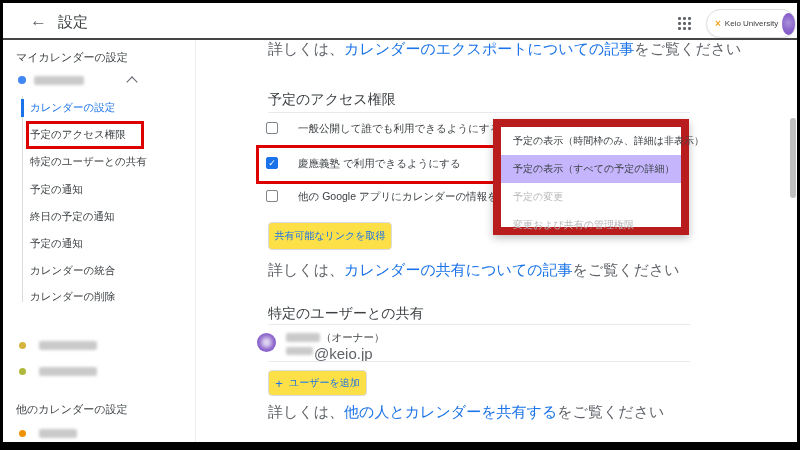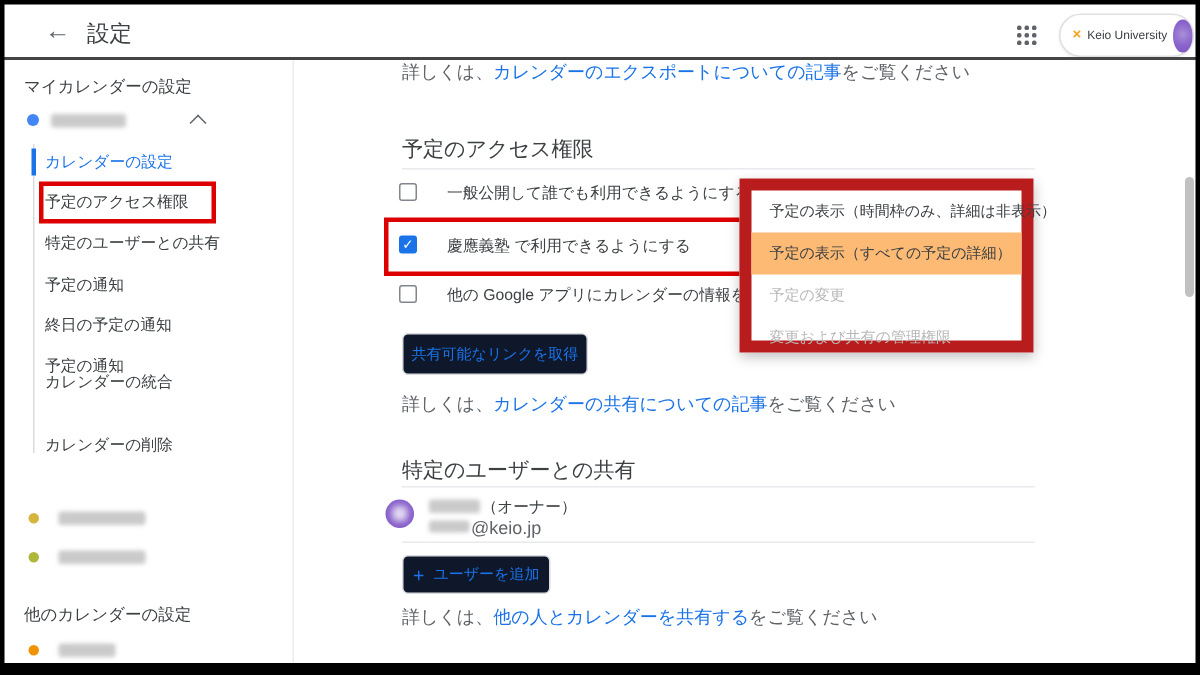--- a/index.html
+++ b/index.html
@@ -11,29 +11,29 @@
   .back{font-size:17px;color:#5f6368;}
   .side-head{font-size:11px;color:#3c4043;}
   .side-item{font-size:10.5px;color:#3c4043;white-space:nowrap;cursor:pointer;}
   .side-item.active{color:#1a73e8;}
   .blob{background:#bdbdbd;border-radius:2px;filter:blur(1.5px);opacity:.8;}
   .dot{border-radius:50%;}
   .vline{background:#dadce0;width:1px;}
   .redbox{border:3px solid #dd0000;z-index:4;pointer-events:none;}
   .sec-title{font-size:14px;color:#3c4043;}
   .divider{background:#e8eaed;height:1px;}
-  .note{font-size:12px;color:#5f6368;white-space:nowrap;}
+  .note{font-size:15px;color:#5f6368;white-space:nowrap;}
   .note a,.lnk{color:#1a73e8;text-decoration:none;cursor:pointer;}
   .cb-label{font-size:10.5px;color:#3c4043;white-space:nowrap;}
   .cbox{width:12px;height:12px;border:1.5px solid #80868b;border-radius:2px;background:#fff;box-sizing:border-box;cursor:pointer;}
   .cbox.checked{background:#1a73e8;border-color:#1a73e8;color:#fff;font-size:9px;line-height:10px;text-align:center;font-weight:bold;}
-  .btn{border:1px solid #dadce0;border-radius:4px;background:#0f172a;color:#1a73e8;font-size:10px;display:flex;align-items:center;justify-content:center;cursor:pointer;box-sizing:border-box;}
+  .btn{border:1px solid #dadce0;border-radius:4px;background:#fde047;color:#1a73e8;font-size:10px;display:flex;align-items:center;justify-content:center;cursor:pointer;box-sizing:border-box;}
   .dropdown{background:#fff;border:8px solid #b91c1c;box-shadow:0 3px 8px rgba(0,0,0,.25);z-index:10;box-sizing:border-box;}
   .dd-item{height:28px;display:flex;align-items:center;padding-left:12px;font-size:10px;color:#3c4043;white-space:nowrap;cursor:pointer;}
-  .dd-item.selected{background:#fdba74;text-align:right;}
+  .dd-item.selected{background:#c4b5fd;text-align:right;}
   .dd-item.disabled{color:#b8b8b8;cursor:default;}
   .chev{width:7px;height:7px;border-left:1.5px solid #5f6368;border-top:1.5px solid #5f6368;transform:rotate(45deg);}
   .gridicon{display:grid;grid-template-columns:repeat(3,1fr);gap:2.5px;width:13px;height:13px;cursor:pointer;}
   .gridicon span{width:2.5px;height:2.5px;background:#5f6368;border-radius:50%;}
   .pill{border:1px solid #e0e0e0;border-radius:15px;background:#fff;display:flex;align-items:center;box-shadow:0 1px 2px rgba(0,0,0,.08);}
   .pill-text{font-size:8px;color:#3c4043;white-space:nowrap;}
   .keio{color:#F5A623;font-weight:bold;font-size:10px;}
   .avatar{border-radius:50%;background:radial-gradient(circle at 50% 45%,#a98fd8 0%,#8a63cc 55%,#7e57c2 100%);cursor:pointer;}
   .avatar-glyph{background:#efe9f7;filter:blur(2px);opacity:.85;border-radius:2px;}
   .scrollthumb{background:#c1c1c1;border-radius:3px;cursor:pointer;}
@@ -76,21 +76,21 @@
 
   <div class="abs vline" style="left:22px;top:96px;height:206px;"></div>
   <div class="abs" style="left:21px;top:99px;width:2.5px;height:18px;background:#1a73e8;"></div>
 
   <div class="abs side-item active" style="left:30px;top:101px;">カレンダーの設定</div>
   <div class="abs side-item" style="left:30px;top:128px;">予定のアクセス権限</div>
   <div class="abs side-item" style="left:30px;top:155px;">特定のユーザーとの共有</div>
   <div class="abs side-item" style="left:30px;top:183px;">予定の通知</div>
   <div class="abs side-item" style="left:30px;top:210px;">終日の予定の通知</div>
   <div class="abs side-item" style="left:30px;top:237px;">予定の通知</div>
-  <div class="abs side-item" style="left:30px;top:248px;font-family:Liberation Serif, serif;">カレンダーの統合</div>
+  <div class="abs side-item" style="left:30px;top:264px;font-family:Liberation Serif, serif;">カレンダーの統合</div>
   <div class="abs side-item" style="left:30px;top:290px;">カレンダーの削除</div>
 
   <div class="abs redbox" style="left:26px;top:121px;width:112px;height:22px;"></div>
 
   <div class="abs" style="left:15px;top:338px;width:170px;height:16px;">
     <span class="abs dot" style="left:4px;top:4px;width:7px;height:7px;background:#D5B53E;"></span>
     <span class="abs blob" style="left:24px;top:3px;width:58px;height:9px;"></span>
   </div>
   <div class="abs" style="left:15px;top:364px;width:170px;height:16px;">
     <span class="abs dot" style="left:4px;top:4px;width:7px;height:7px;background:#AFB83B;"></span>

